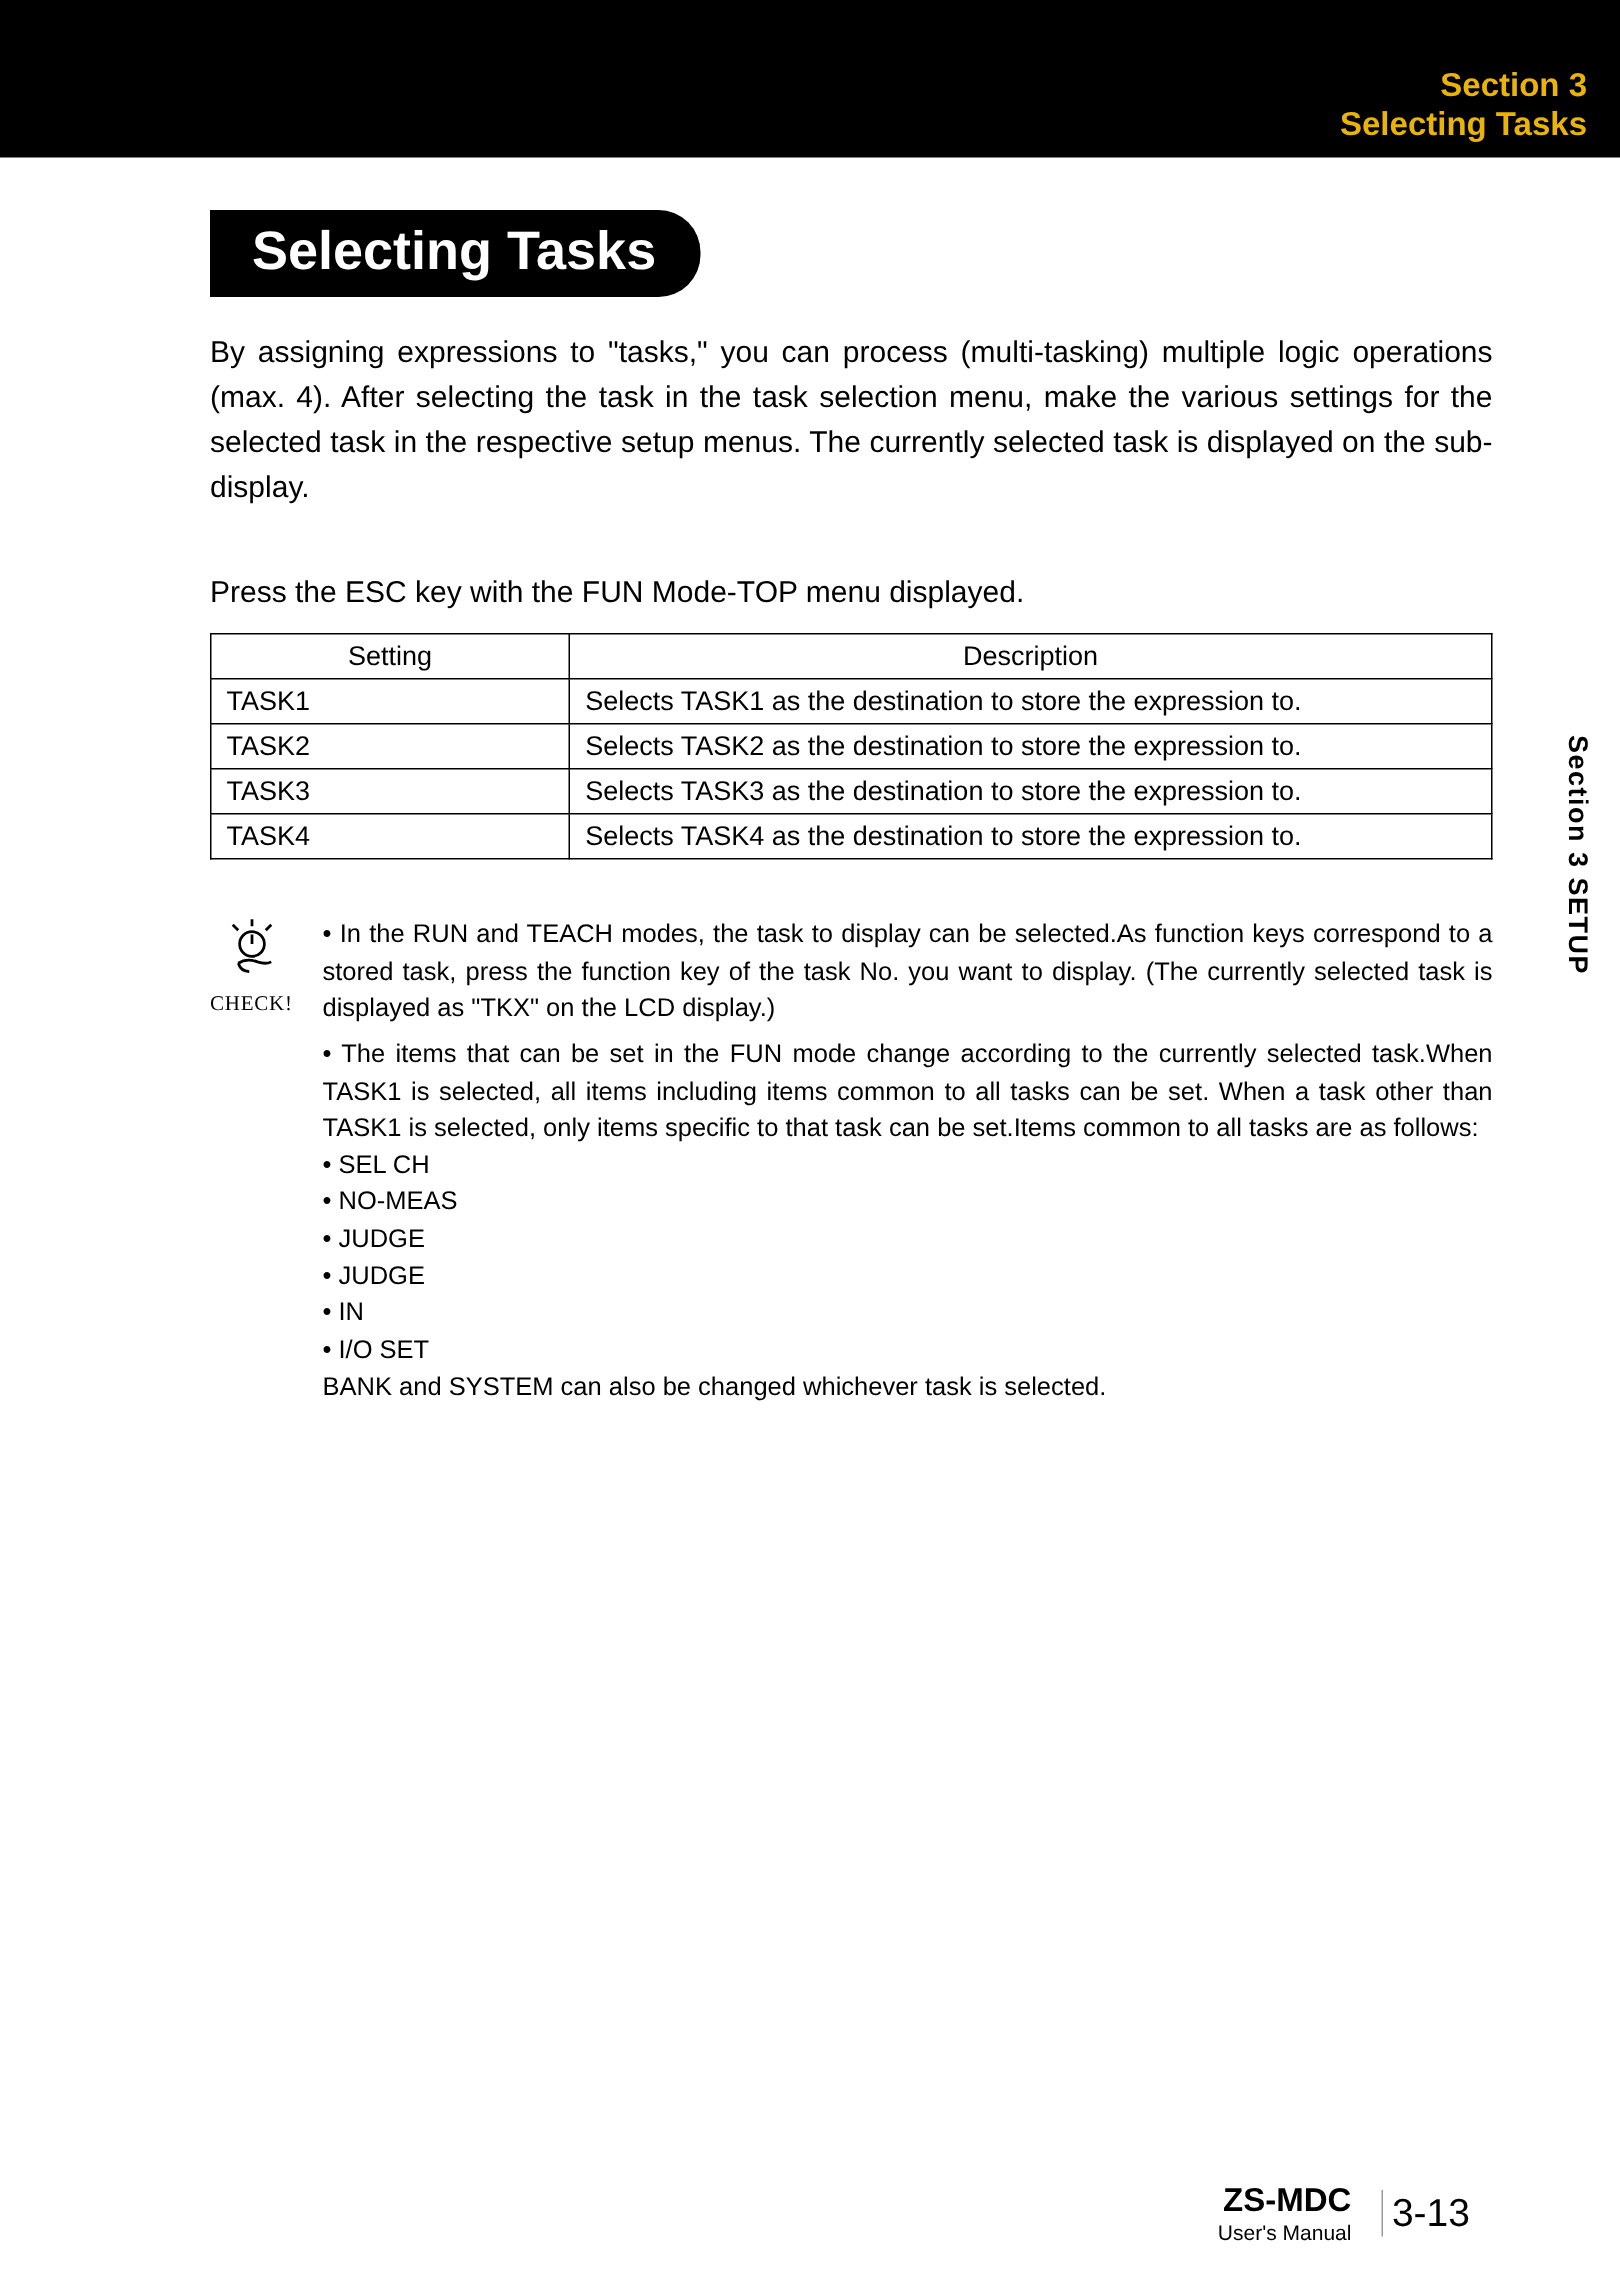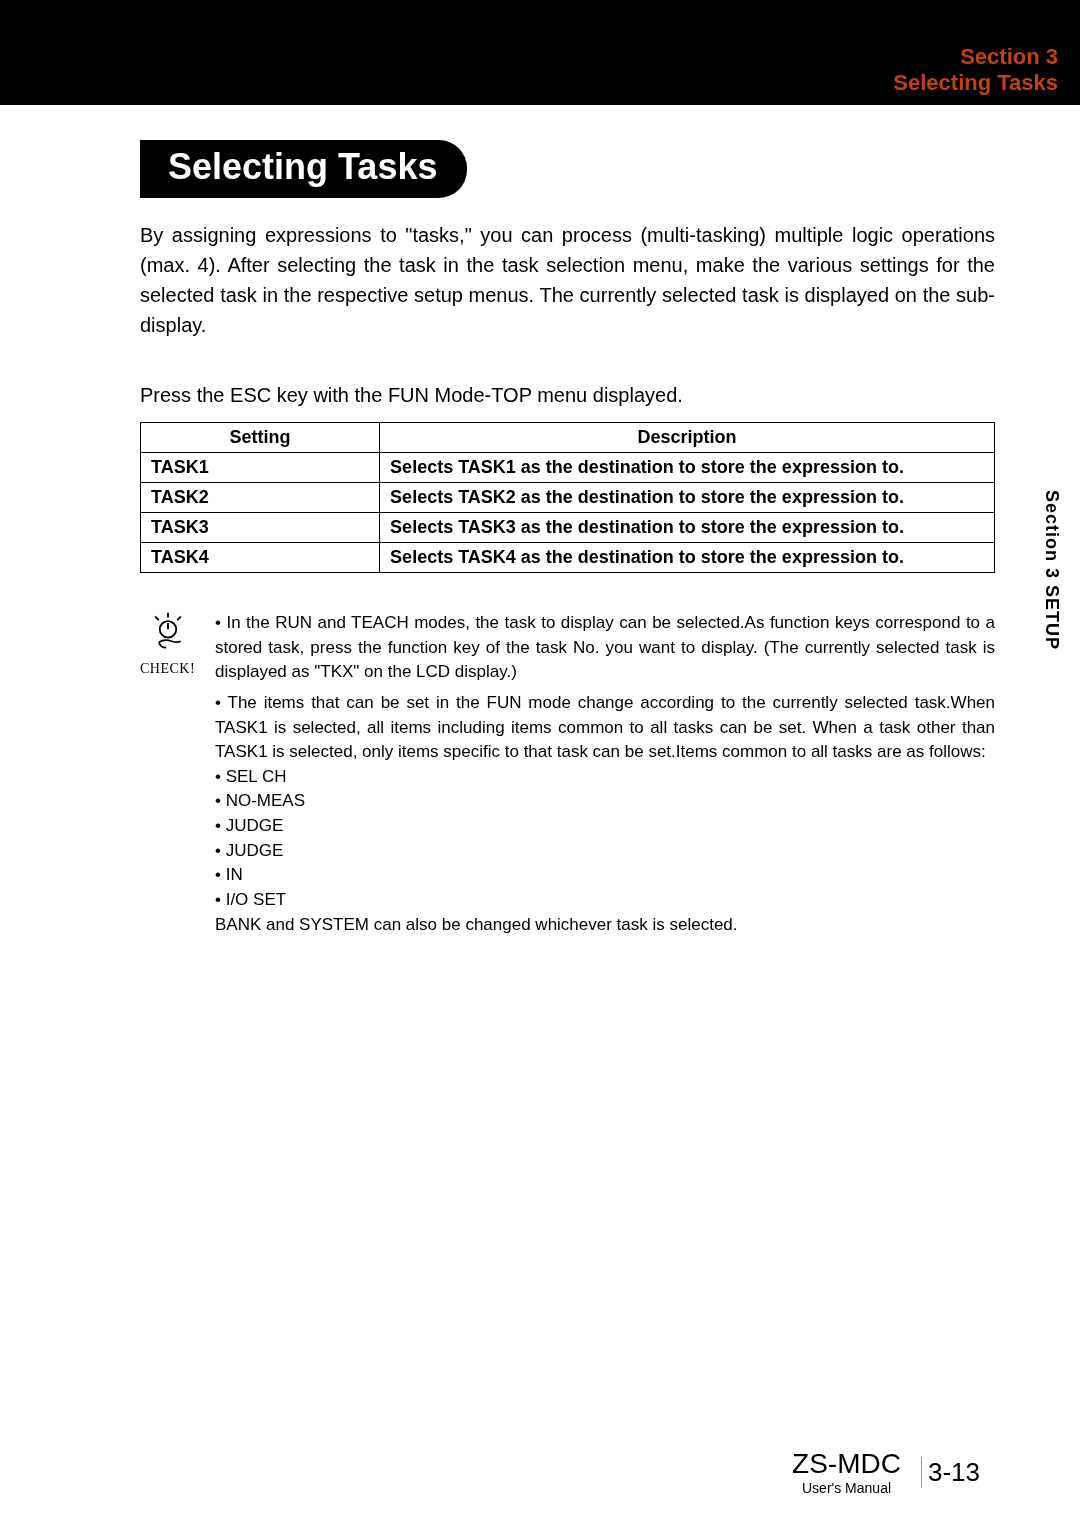--- a/index.html
+++ b/index.html
@@ -1,36 +1,36 @@
 <!DOCTYPE html>
 <html><head>
   <meta charset="utf-8">
   <style>
     * { margin:0; padding:0; box-sizing:border-box; }
     html,body{ width:1080px; height:1526px; font-family:Arial,Helvetica,sans-serif; background:#fff; color:#000; }
-    .page-header{ width:100%; height:105px; background:#000; color:#c2410c; position:relative; }
+    .page-header{ width:100%; height:105px; background:#000; color:#eab308; position:relative; }
     .hdr-right{ position:absolute; right:22px; top:44px; text-align:right; }
     .hdr-right .line1{ font-weight:bold; font-size:22px; }
     .hdr-right .line2{ font-weight:bold; font-size:22px; }
     .content{ padding:35px 85px 0 140px; }
     .ribbon{ display:inline-block; background:#000; color:#fff; font-weight:bold; font-size:36px; padding:6px 30px 10px 28px; border-radius:0 28px 28px 0; }
     .intro{ margin-top:22px; font-size:20px; line-height:1.5; text-align:justify; }
     .intro2{ margin-top:44px; font-size:20px; }
     table.settings{ border-collapse:collapse; width:100%; margin-top:15px; font-size:18px; }
-    table.settings th, table.settings td{ border:1px solid #000; padding:4px 10px; text-align:left; font-weight:bold; }
+    table.settings th, table.settings td{ border:1px solid #000; padding:4px 10px; text-align:left; font-weight:normal; }
     table.settings th{ text-align:center; }
     .note-row{ display:flex; gap:20px; margin-top:38px; }
     .note-icon{ width:55px; font-size:16px; text-align:center; flex-shrink:0;font-family:Liberation Serif, serif; }
     .note-icon svg{ width:44px; height:44px; }
     .note-icon .check-label{ font-size:14px; letter-spacing:0.5px; margin-top:2px; display:block; }
     .note-body{ flex:1; font-size:17px; line-height:1.45; text-align:justify; }
     .footer{ position:absolute; bottom:30px; right:100px; width:250px; }
     .foot-line{ display:flex; align-items:center; justify-content:flex-end; gap:20px; }
     .foot-product{ text-align:right; }
-    .foot-product .prod{ font-weight:normal; font-size:28px; }
+    .foot-product .prod{ font-weight:bold; font-size:22px; }
     .foot-product .um{ font-size:14px;text-align:center; }
     .foot-pgnum{ font-size:26px; border-left:1px solid #999; padding-left:6px; }
     .side-tab{ position:absolute; right:18px; top:490px; writing-mode:vertical-rl; font-weight:bold; font-size:18px; letter-spacing:1px; }
   </style>
 </head>
 <body>
 
 <div class="page-header">
   <div class="hdr-right">
     <div class="line1">Section 3</div>

